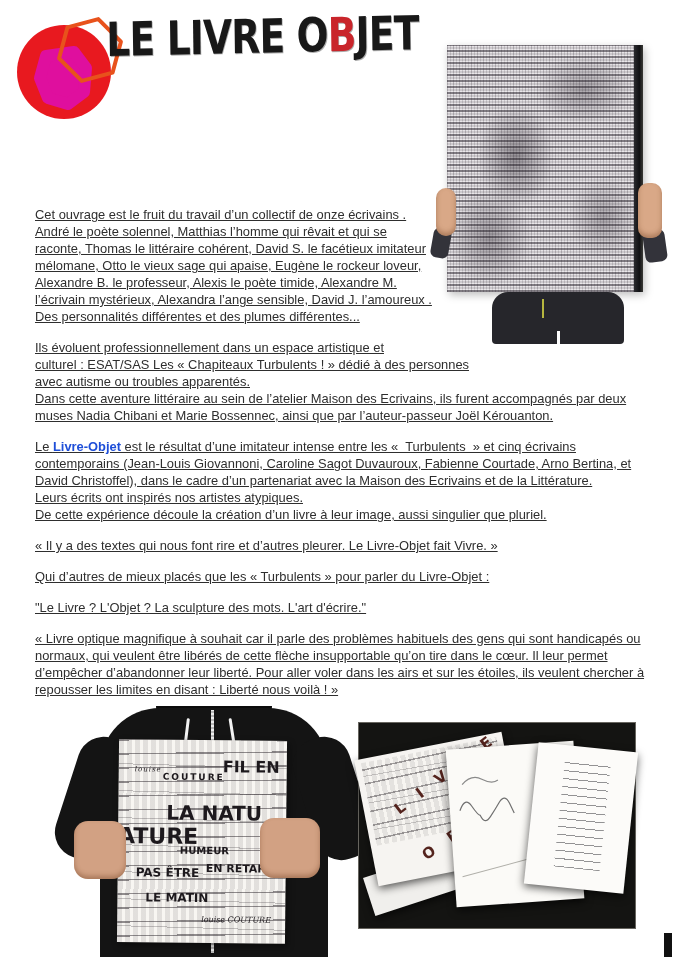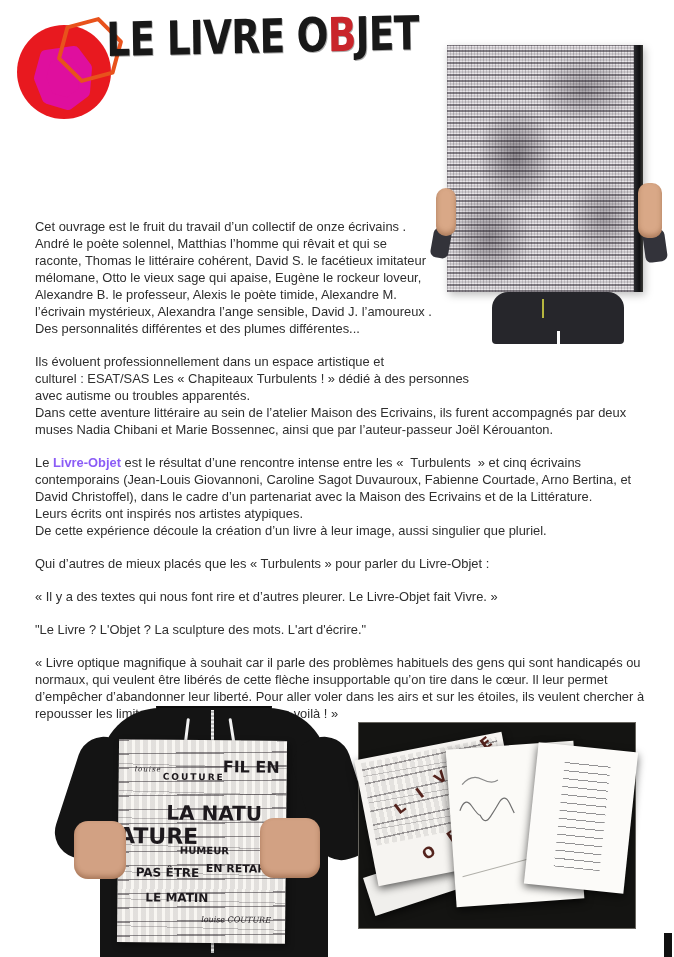--- a/index.html
+++ b/index.html
@@ -12,24 +12,24 @@
   .page-title{
     position:absolute;left:106px;top:16px;margin:0;
     font-family:"DejaVu Sans",sans-serif;font-weight:800;font-size:47px;line-height:1;
     letter-spacing:-1px;color:#181818;white-space:nowrap;
     transform:scaleX(.8) rotate(-1deg);transform-origin:0 0;
     text-shadow:1px 1px 0 rgba(20,20,20,.35);
   }
   .page-title .b{font-weight:800;}
   
   .text-col{position:absolute;left:35px;top:202px;width:640px;font-size:12.9px;line-height:17px;}
-  .text-col p{margin:16px 0 14px 0;}
+  .text-col p{margin:4px 0 14px 0;text-decoration:underline;}
   .lines{white-space:pre;display:block;}
   .inline-pre{white-space:pre;text-align:center;}
-  b{color:#8b5cf6;}
+  b{color:#1d4ed8;}
   
   .scribble-dense{
     background-color:#e6e3e6;
     background-image:
       radial-gradient(ellipse 55px 75px at 35% 45%, rgba(25,18,28,.40), transparent 70%),
       radial-gradient(ellipse 70px 50px at 70% 18%, rgba(25,18,28,.30), transparent 70%),
       radial-gradient(ellipse 60px 70px at 22% 78%, rgba(25,18,28,.34), transparent 70%),
       radial-gradient(ellipse 50px 60px at 80% 70%, rgba(25,18,28,.28), transparent 70%),
       repeating-linear-gradient(0deg, rgba(28,22,32,.50) 0 2px, rgba(246,244,246,.25) 2px 3px, rgba(28,22,32,.12) 3px 5px, transparent 5px 6px),
       repeating-linear-gradient(90deg, rgba(28,22,32,.22) 0 1px, transparent 1px 3px, rgba(28,22,32,.14) 3px 4px, transparent 4px 6px);
@@ -125,31 +125,31 @@
 Des personnalités différentes et des plumes différentes...</span>
     </p>
     <p>
       <span class="lines">Ils évoluent professionnellement dans un espace artistique et
 culturel : ESAT/SAS Les « Chapiteaux Turbulents ! » dédié à des personnes
 avec autisme ou troubles apparentés.
 Dans cette aventure littéraire au sein de l’atelier Maison des Ecrivains, ils furent accompagnés par deux
 muses Nadia Chibani et Marie Bossennec, ainsi que par l’auteur-passeur Joël Kérouanton.</span>
     </p>
     <p>
-      <span class="lines"><span class="inline-pre">Le </span><b>Livre-Objet</b><span class="inline-pre"> est le résultat d’une rencontre intense entre les «  Turbulents  » et cinq écrivains</span></span>
+      <span class="lines"><span class="inline-pre">Le </span><b>Livre-Objet</b><span class="inline-pre"> est le résultat d’une imitateur intense entre les «  Turbulents  » et cinq écrivains</span></span>
       <span class="lines">contemporains (Jean-Louis Giovannoni, Caroline Sagot Duvauroux, Fabienne Courtade, Arno Bertina, et
 David Christoffel), dans le cadre d’un partenariat avec la Maison des Ecrivains et de la Littérature.
 Leurs écrits ont inspirés nos artistes atypiques.
 De cette expérience découle la création d’un livre à leur image, aussi singulier que pluriel.</span>
     </p>
     <p>
+      <span class="lines">« Il y a des textes qui nous font rire et d’autres pleurer. Le Livre-Objet fait Vivre. »</span>
+    </p>
+    <p>
       <span class="lines">Qui d’autres de mieux placés que les « Turbulents » pour parler du Livre-Objet :</span>
-    </p>
-    <p>
-      <span class="lines">« Il y a des textes qui nous font rire et d’autres pleurer. Le Livre-Objet fait Vivre. »</span>
     </p>
     <p>
       <span class="lines">"Le Livre ? L'Objet ? La sculpture des mots. L'art d'écrire."</span>
     </p>
     <p>
       <span class="lines">« Livre optique magnifique à souhait car il parle des problèmes habituels des gens qui sont handicapés ou
 normaux, qui veulent être libérés de cette flèche insupportable qu’on tire dans le cœur. Il leur permet
 d’empêcher d’abandonner leur liberté. Pour aller voler dans les airs et sur les étoiles, ils veulent chercher à
 repousser les limites en disant : Liberté nous voilà ! »</span>
     </p>

